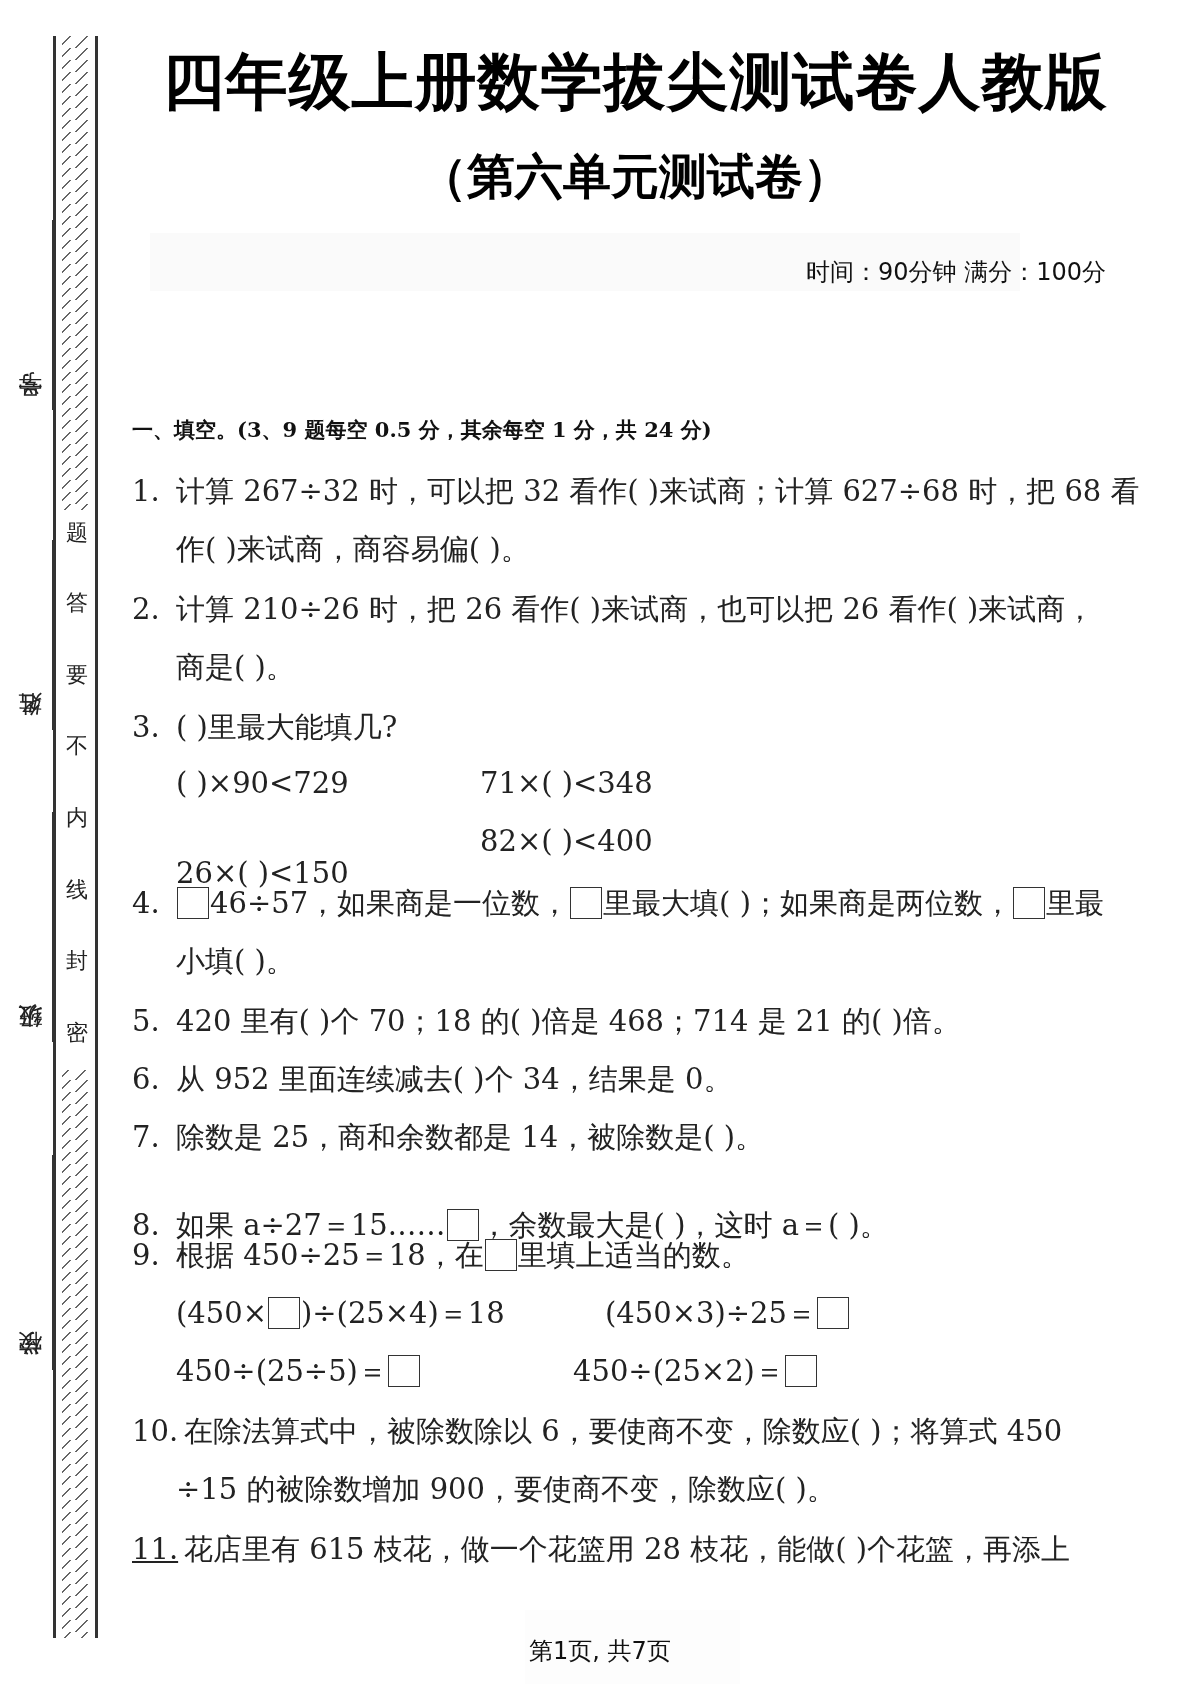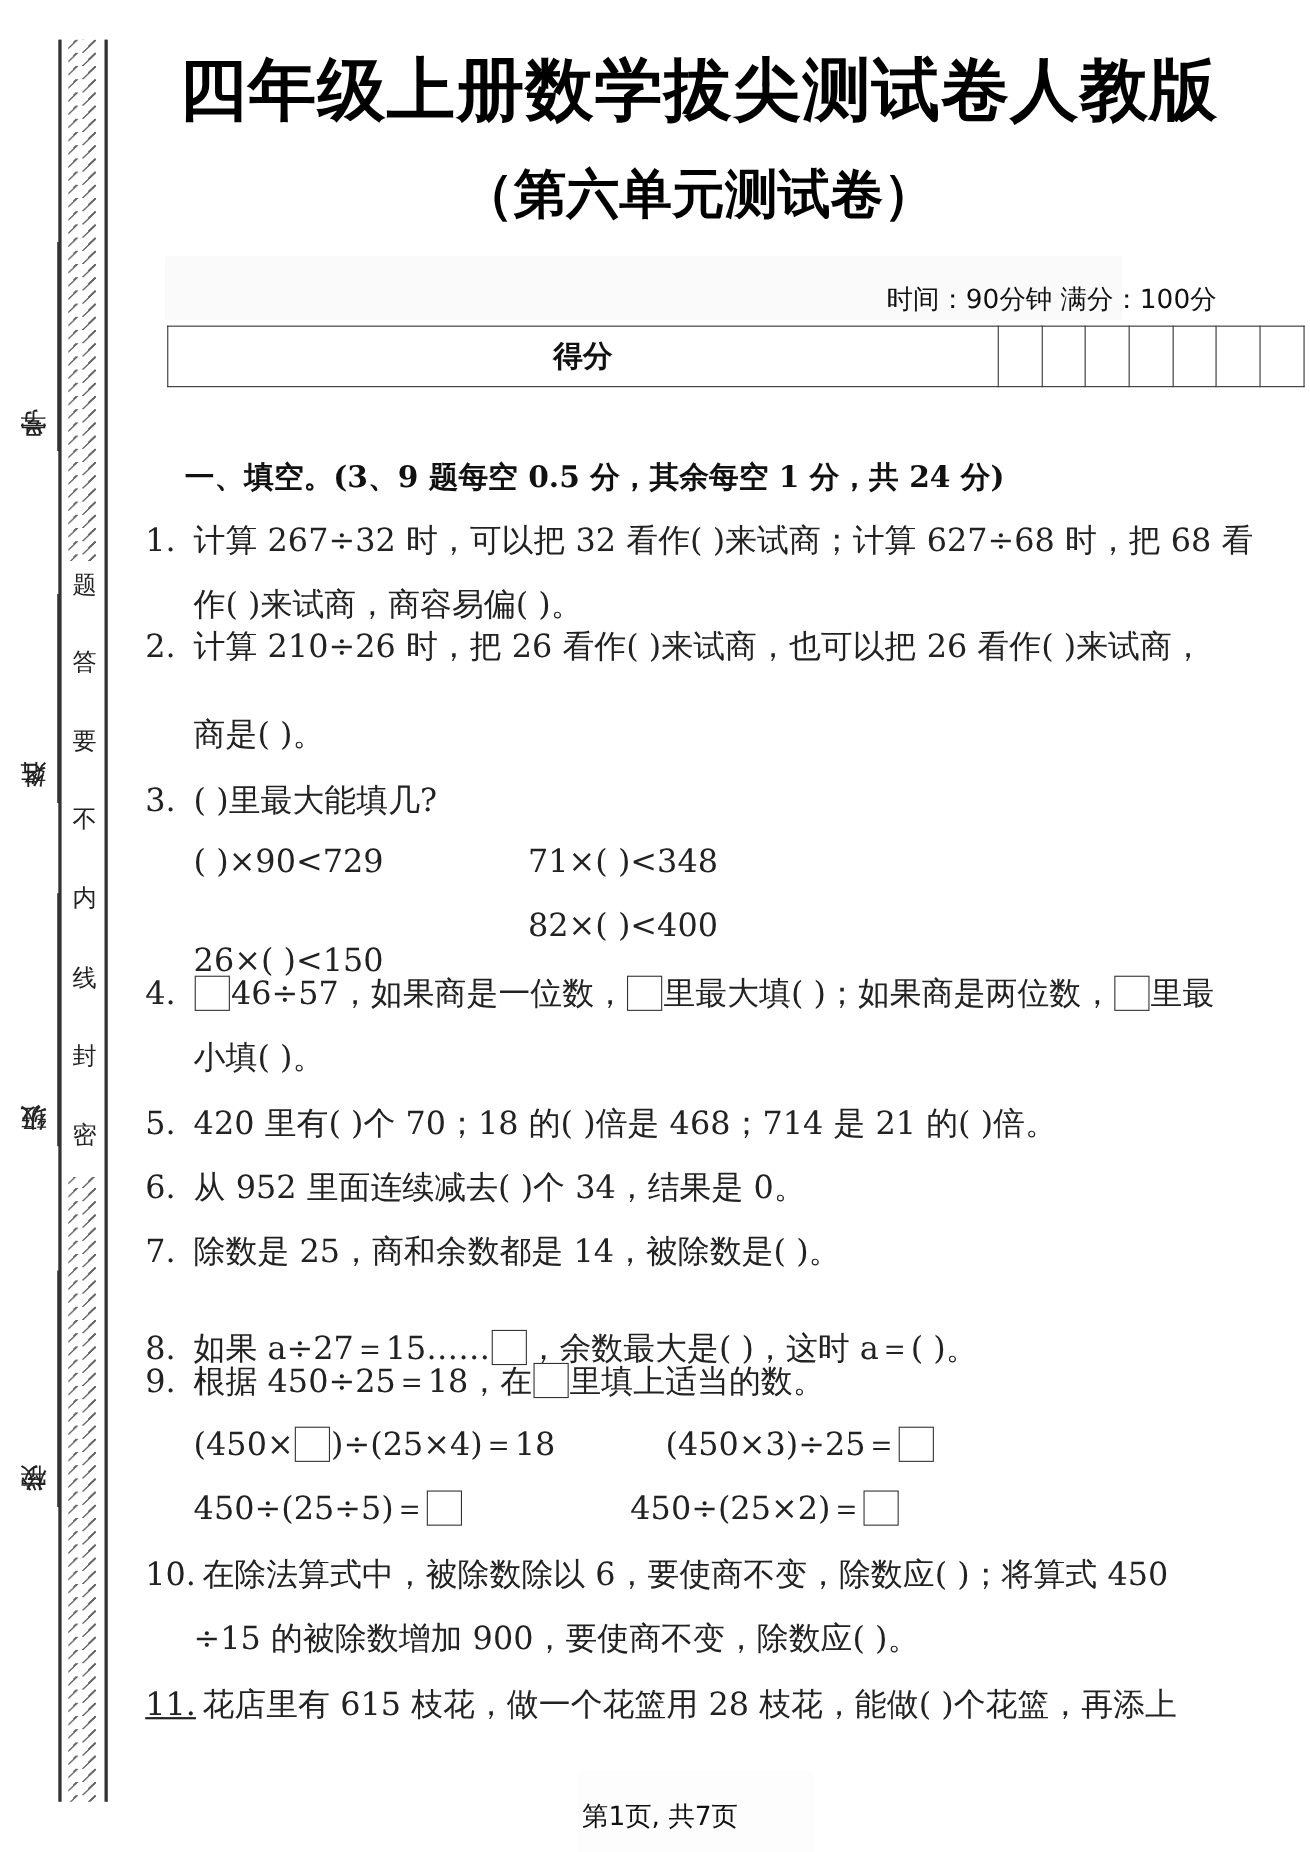--- a/index.html
+++ b/index.html
@@ -48,22 +48,22 @@
     position: absolute; left: 152px; top: 296px; width: 1034px; border-collapse: collapse;
     font-family: "DejaVu Sans", sans-serif;
   }
   table.score td {
     border: 1.5px solid #333; height: 50px; text-align: center; font-size: 27px; color: #111;
   }
   table.score tr:first-child td { height: 52px; }
   table.score td.hdr { font-weight: bold; }
 
   .section-head {
-    position: absolute; left: 132px; top: 416px; font-size: 27px; font-weight: bold;
-    font-family: "DejaVu Serif", serif; color: #111; margin-left: 36px;
+    position: absolute; left: 132px; top: 416px; font-size: 21px; font-weight: bold;
+    font-family: "DejaVu Serif", serif; color: #111;
   }
   .q { position: absolute; left: 132px; font-size: 29px; white-space: nowrap; color: #222; }
   .q .num { display: inline-block; width: 44px; }
   .q.indent { left: 176px; }
   .box {
     display: inline-block; width: 30px; height: 30px; border: 1.5px solid #333;
     vertical-align: -6px; margin: 0 1px;
   }
   .footer-bg { position: absolute; left: 525px; top: 1610px; width: 215px; height: 74px; background: #fdfdfd; }
   .footer {
@@ -105,41 +105,31 @@
   <div class="uline" style="top:0;height:215px;"></div>
 </div>
 
 <div class="title">四年级上册数学拔尖测试卷人教版</div>
 <div class="subtitle">（第六单元测试卷）</div>
 <div class="time-bar"></div>
 <div class="time-info">时间：90分钟  满分：100分</div>
 
 <table class="score">
   <tbody>
-  <tr>
-    <td class="hdr">得分</td>
-    <td></td>
-    <td></td>
-    <td></td>
-    <td></td>
-    <td></td>
-    <td></td>
-    <td></td>
-  </tr>
 </tbody>
   </table>
 
 <div class="section-head">一、填空。(3、9 题每空 0.5 分，其余每空 1 分，共 24 分)</div>
 
 <div class="q" style="top:472px;">
   <span class="num">1.</span><span>计算 267÷32 时，可以把 32 看作(        )来试商；计算 627÷68 时，把 68 看</span>
 </div>
 <div class="q indent" style="top:530px;">作(        )来试商，商容易偏(        )。</div>
 
-<div class="q" style="top:568px;">
+<div class="q" style="top:590px;">
   <span class="num">2.</span><span>计算 210÷26 时，把 26 看作(        )来试商，也可以把 26 看作(        )来试商，</span>
 </div>
 <div class="q indent" style="top:648px;">商是(        )。</div>
 
 <div class="q" style="top:708px;">
   <span class="num">3.</span><span>(        )里最大能填几?</span>
 </div>
 <div class="q indent" style="top:766px;">(        )×90&lt;729</div>
 <div class="q" style="top:766px;left:480px;text-align:center;">71×(        )&lt;348</div>
 <div class="q indent" style="top:824px;margin-top:32px;">26×(        )&lt;150</div>

